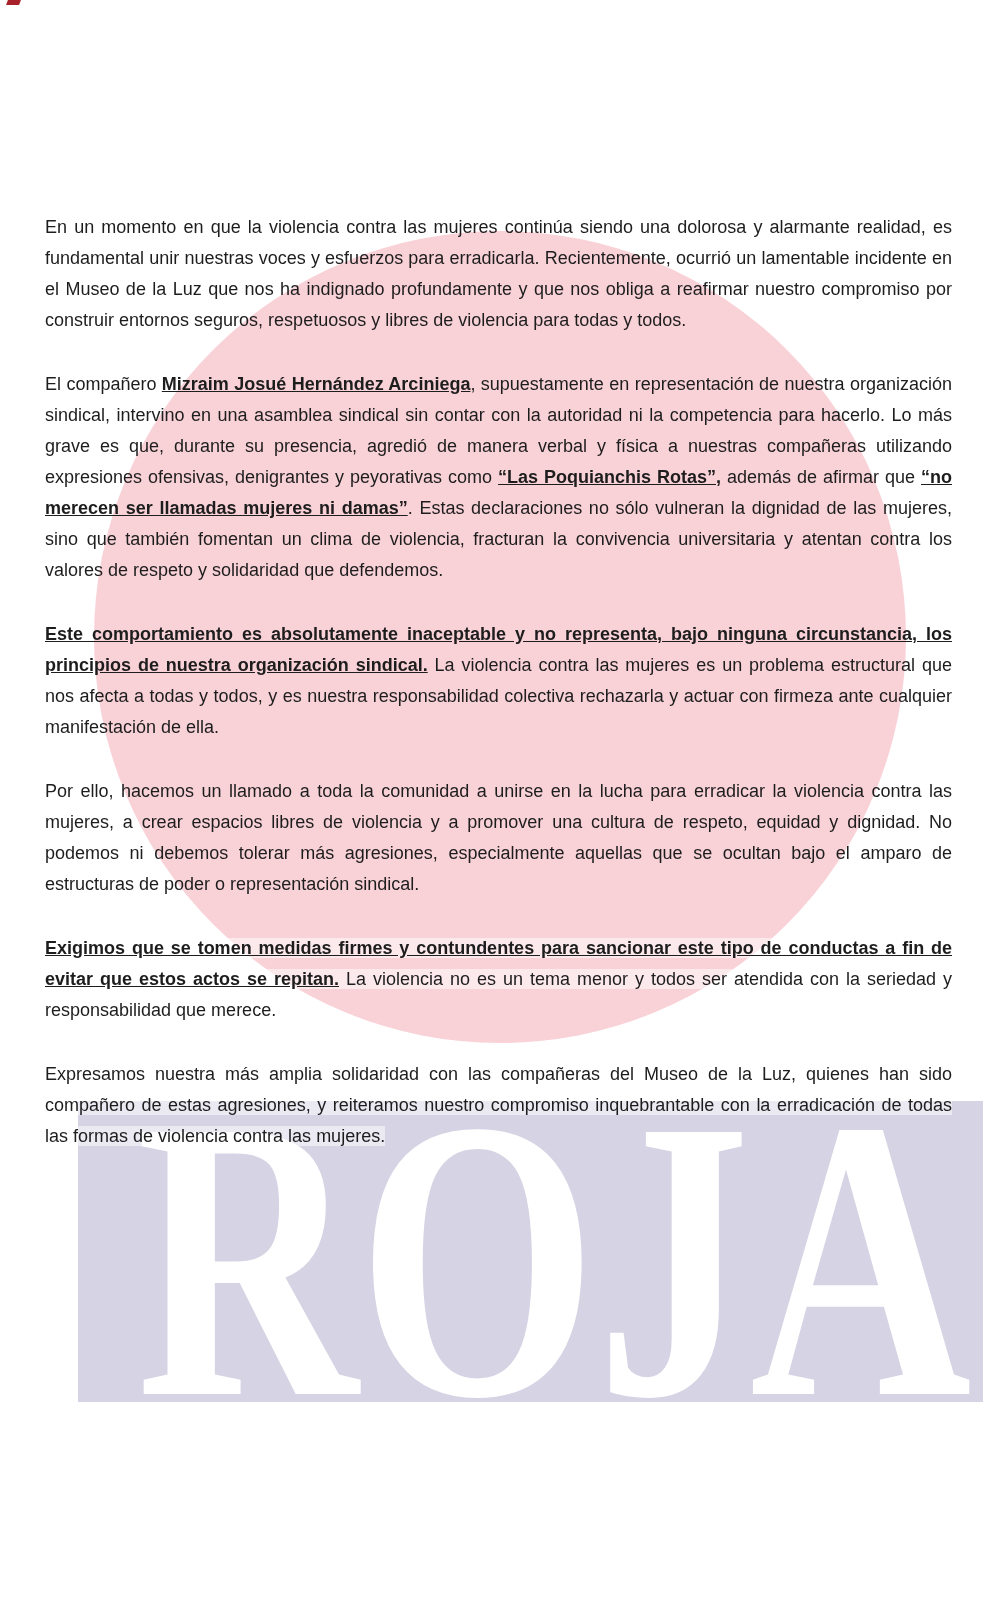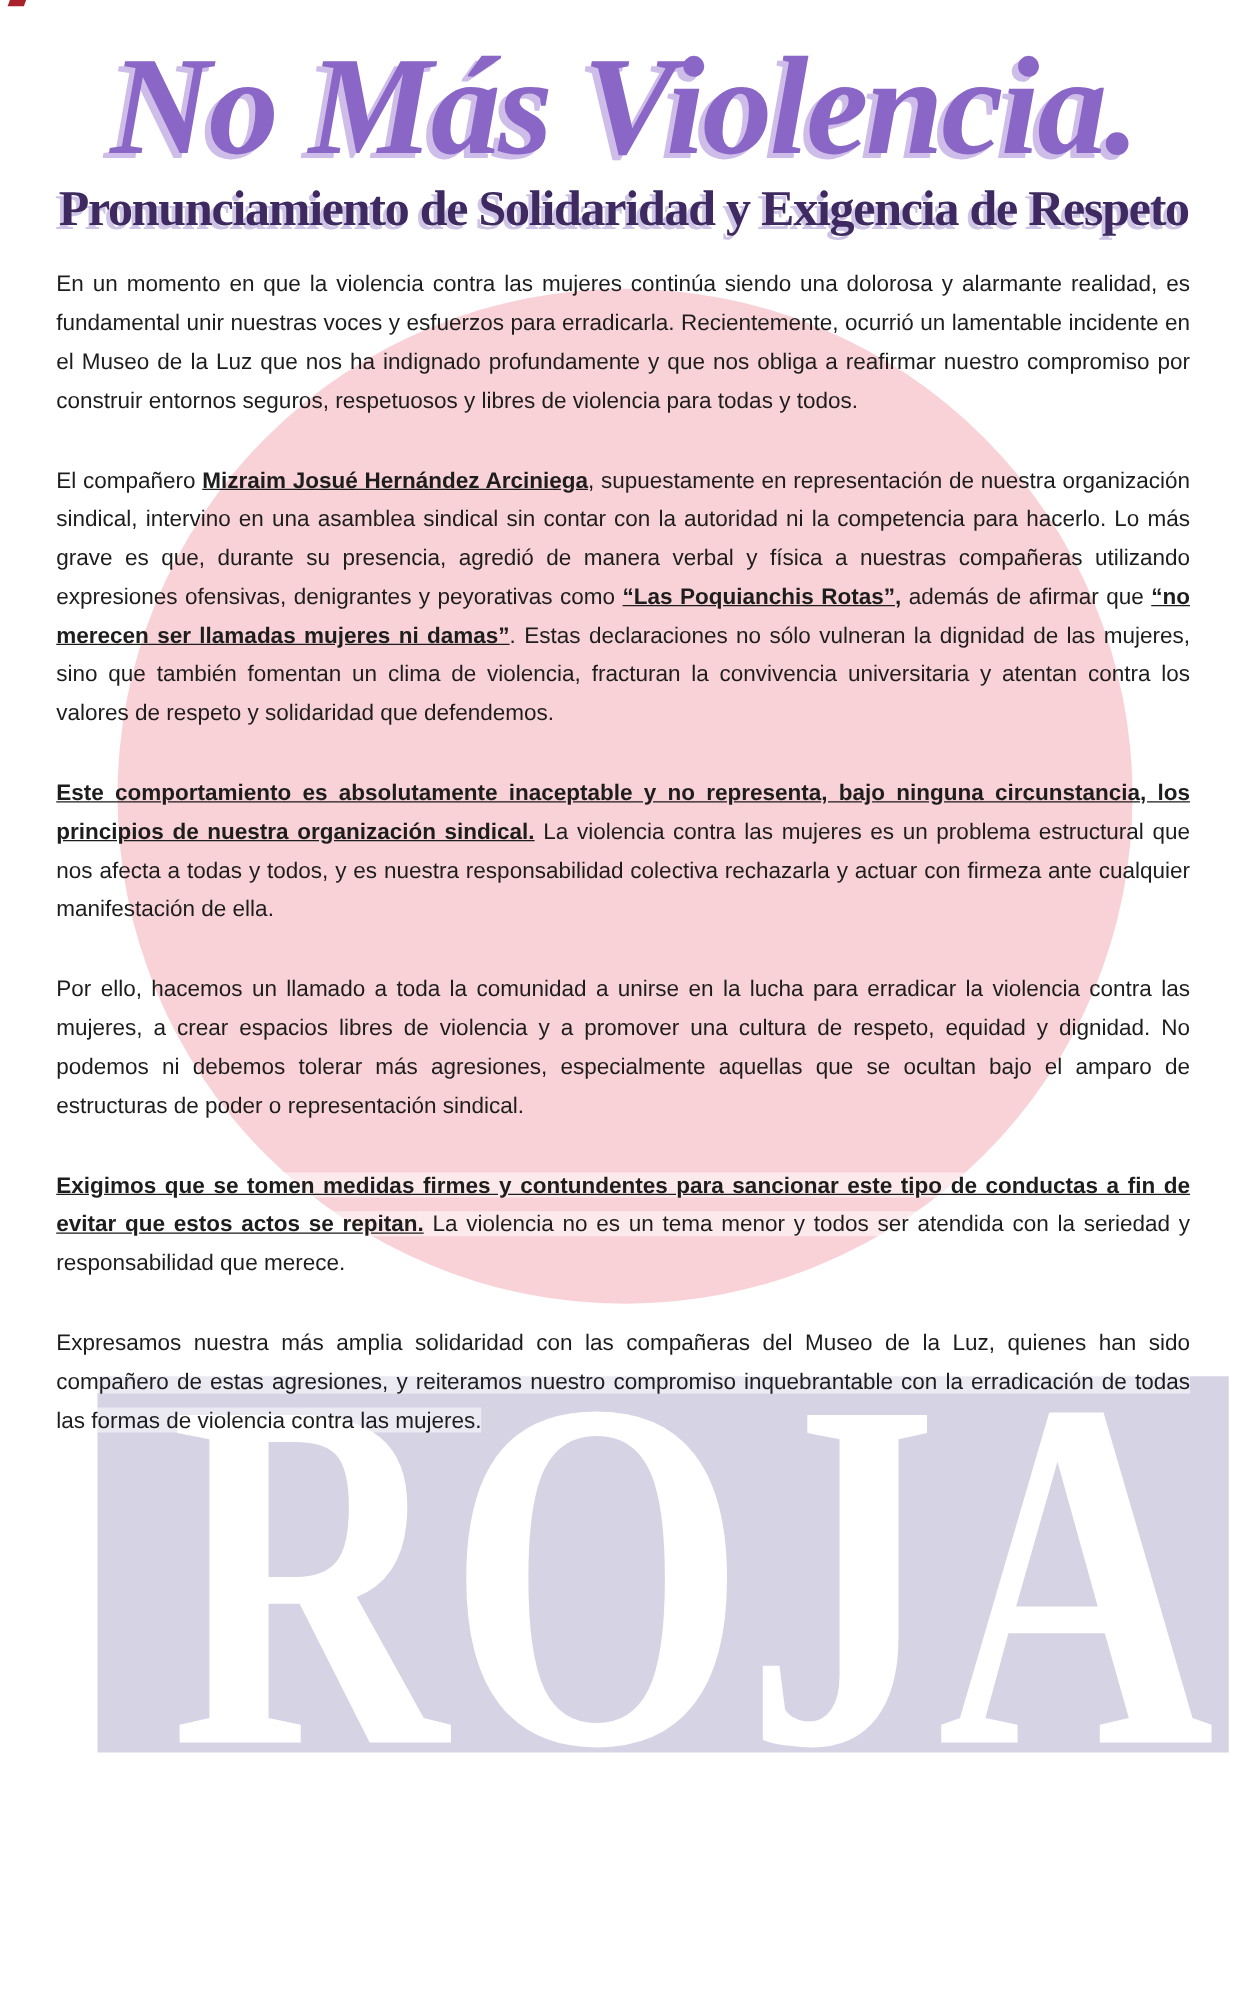--- a/index.html
+++ b/index.html
@@ -127,24 +127,20 @@
   <div class="corner-artifact"></div>
 
   <div class="pink-circle"></div>
 
   <div class="watermark-block">
     <svg viewBox="0 0 857 301" width="857" height="301" preserveAspectRatio="none">
       <text x="428" y="293" text-anchor="middle" font-family="Liberation Serif, serif" font-weight="bold" font-size="400" fill="#ffffff" textLength="835" lengthAdjust="spacingAndGlyphs">ROJA</text>
     </svg>
   </div>
 
-  <div class="header">
-    <h1 class="title">No Más Violencia.</h1>
-    <h2 class="subtitle">Pronunciamiento de Solidaridad y Exigencia de Respeto</h2>
-  </div>
 
   <div class="statement">
     <p><span class="run">En un momento en que la violencia contra las mujeres continúa siendo una dolorosa y alarmante realidad, es fundamental unir nuestras voces y esfuerzos para erradicarla. Recientemente, ocurrió un lamentable incidente en el Museo de la Luz que nos ha indignado profundamente y que nos obliga a reafirmar nuestro compromiso por construir entornos seguros, respetuosos y libres de violencia para todas y todos.</span></p>
     <p><span class="run">El compañero </span><span class="run bold">Mizraim Josué Hernández Arciniega</span><span class="run">, supuestamente en representación de nuestra organización sindical, intervino en una asamblea sindical sin contar con la autoridad ni la competencia para hacerlo. Lo más grave es que, durante su presencia, agredió de manera verbal y física a nuestras compañeras utilizando expresiones ofensivas, denigrantes y peyorativas como </span><span class="run bold">“Las Poquianchis Rotas”,</span><span class="run"> además de afirmar que </span><span class="run bold">“no merecen ser llamadas mujeres ni damas”</span><span class="run">. Estas declaraciones no sólo vulneran la dignidad de las mujeres, sino que también fomentan un clima de violencia, fracturan la convivencia universitaria y atentan contra los valores de respeto y solidaridad que defendemos.</span></p>
     <p><span class="run bold">Este comportamiento es absolutamente inaceptable y no representa, bajo ninguna circunstancia, los principios de nuestra organización sindical.</span><span class="run"> La violencia contra las mujeres es un problema estructural que nos afecta a todas y todos, y es nuestra responsabilidad colectiva rechazarla y actuar con firmeza ante cualquier manifestación de ella.</span></p>
     <p><span class="run">Por ello, hacemos un llamado a toda la comunidad a unirse en la lucha para erradicar la violencia contra las mujeres, a crear espacios libres de violencia y a promover una cultura de respeto, equidad y dignidad. No podemos ni debemos tolerar más agresiones, especialmente aquellas que se ocultan bajo el amparo de estructuras de poder o representación sindical.</span></p>
     <p class="on-watermark"><span class="run bold">Exigimos que se tomen medidas firmes y contundentes para sancionar este tipo de conductas a fin de evitar que estos actos se repitan.</span><span class="run"> La violencia no es un tema menor y todos ser atendida con la seriedad y responsabilidad que merece.</span></p>
     <p class="on-watermark"><span class="run">Expresamos nuestra más amplia solidaridad con las compañeras del Museo de la Luz, quienes han sido compañero de estas agresiones, y reiteramos nuestro compromiso inquebrantable con la erradicación de todas las formas de violencia contra las mujeres.</span></p>
   </div>
 

